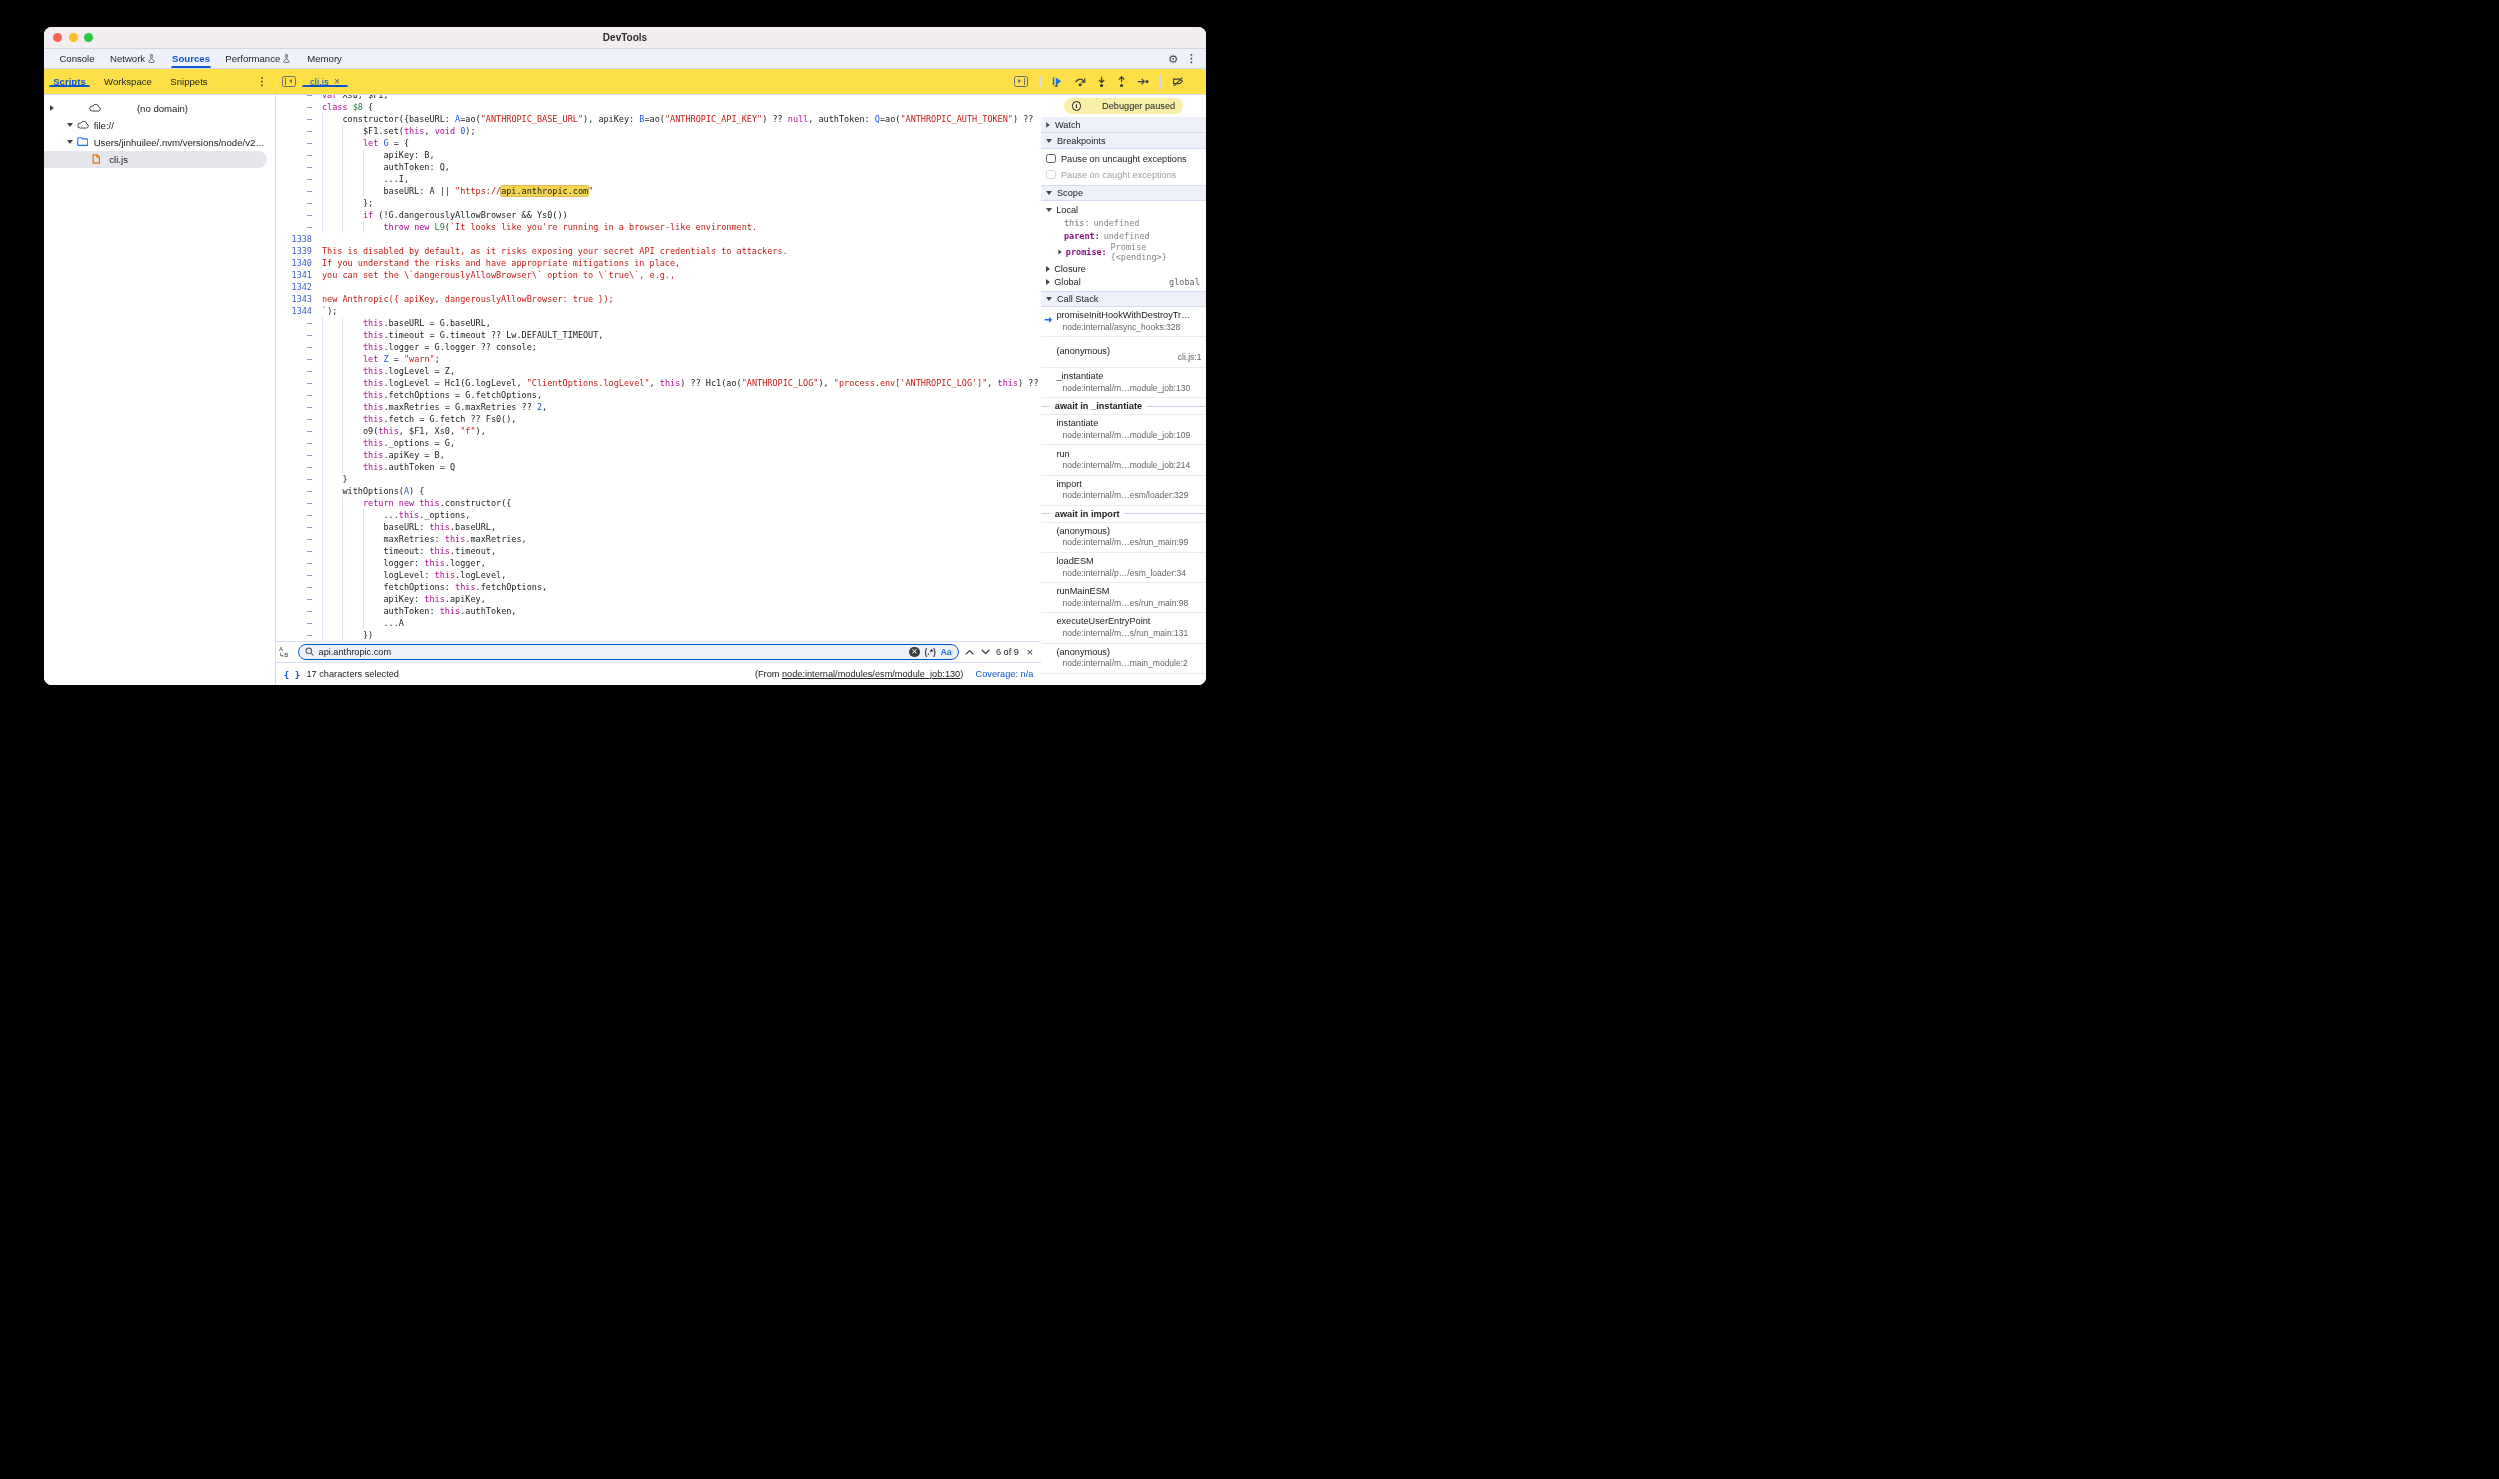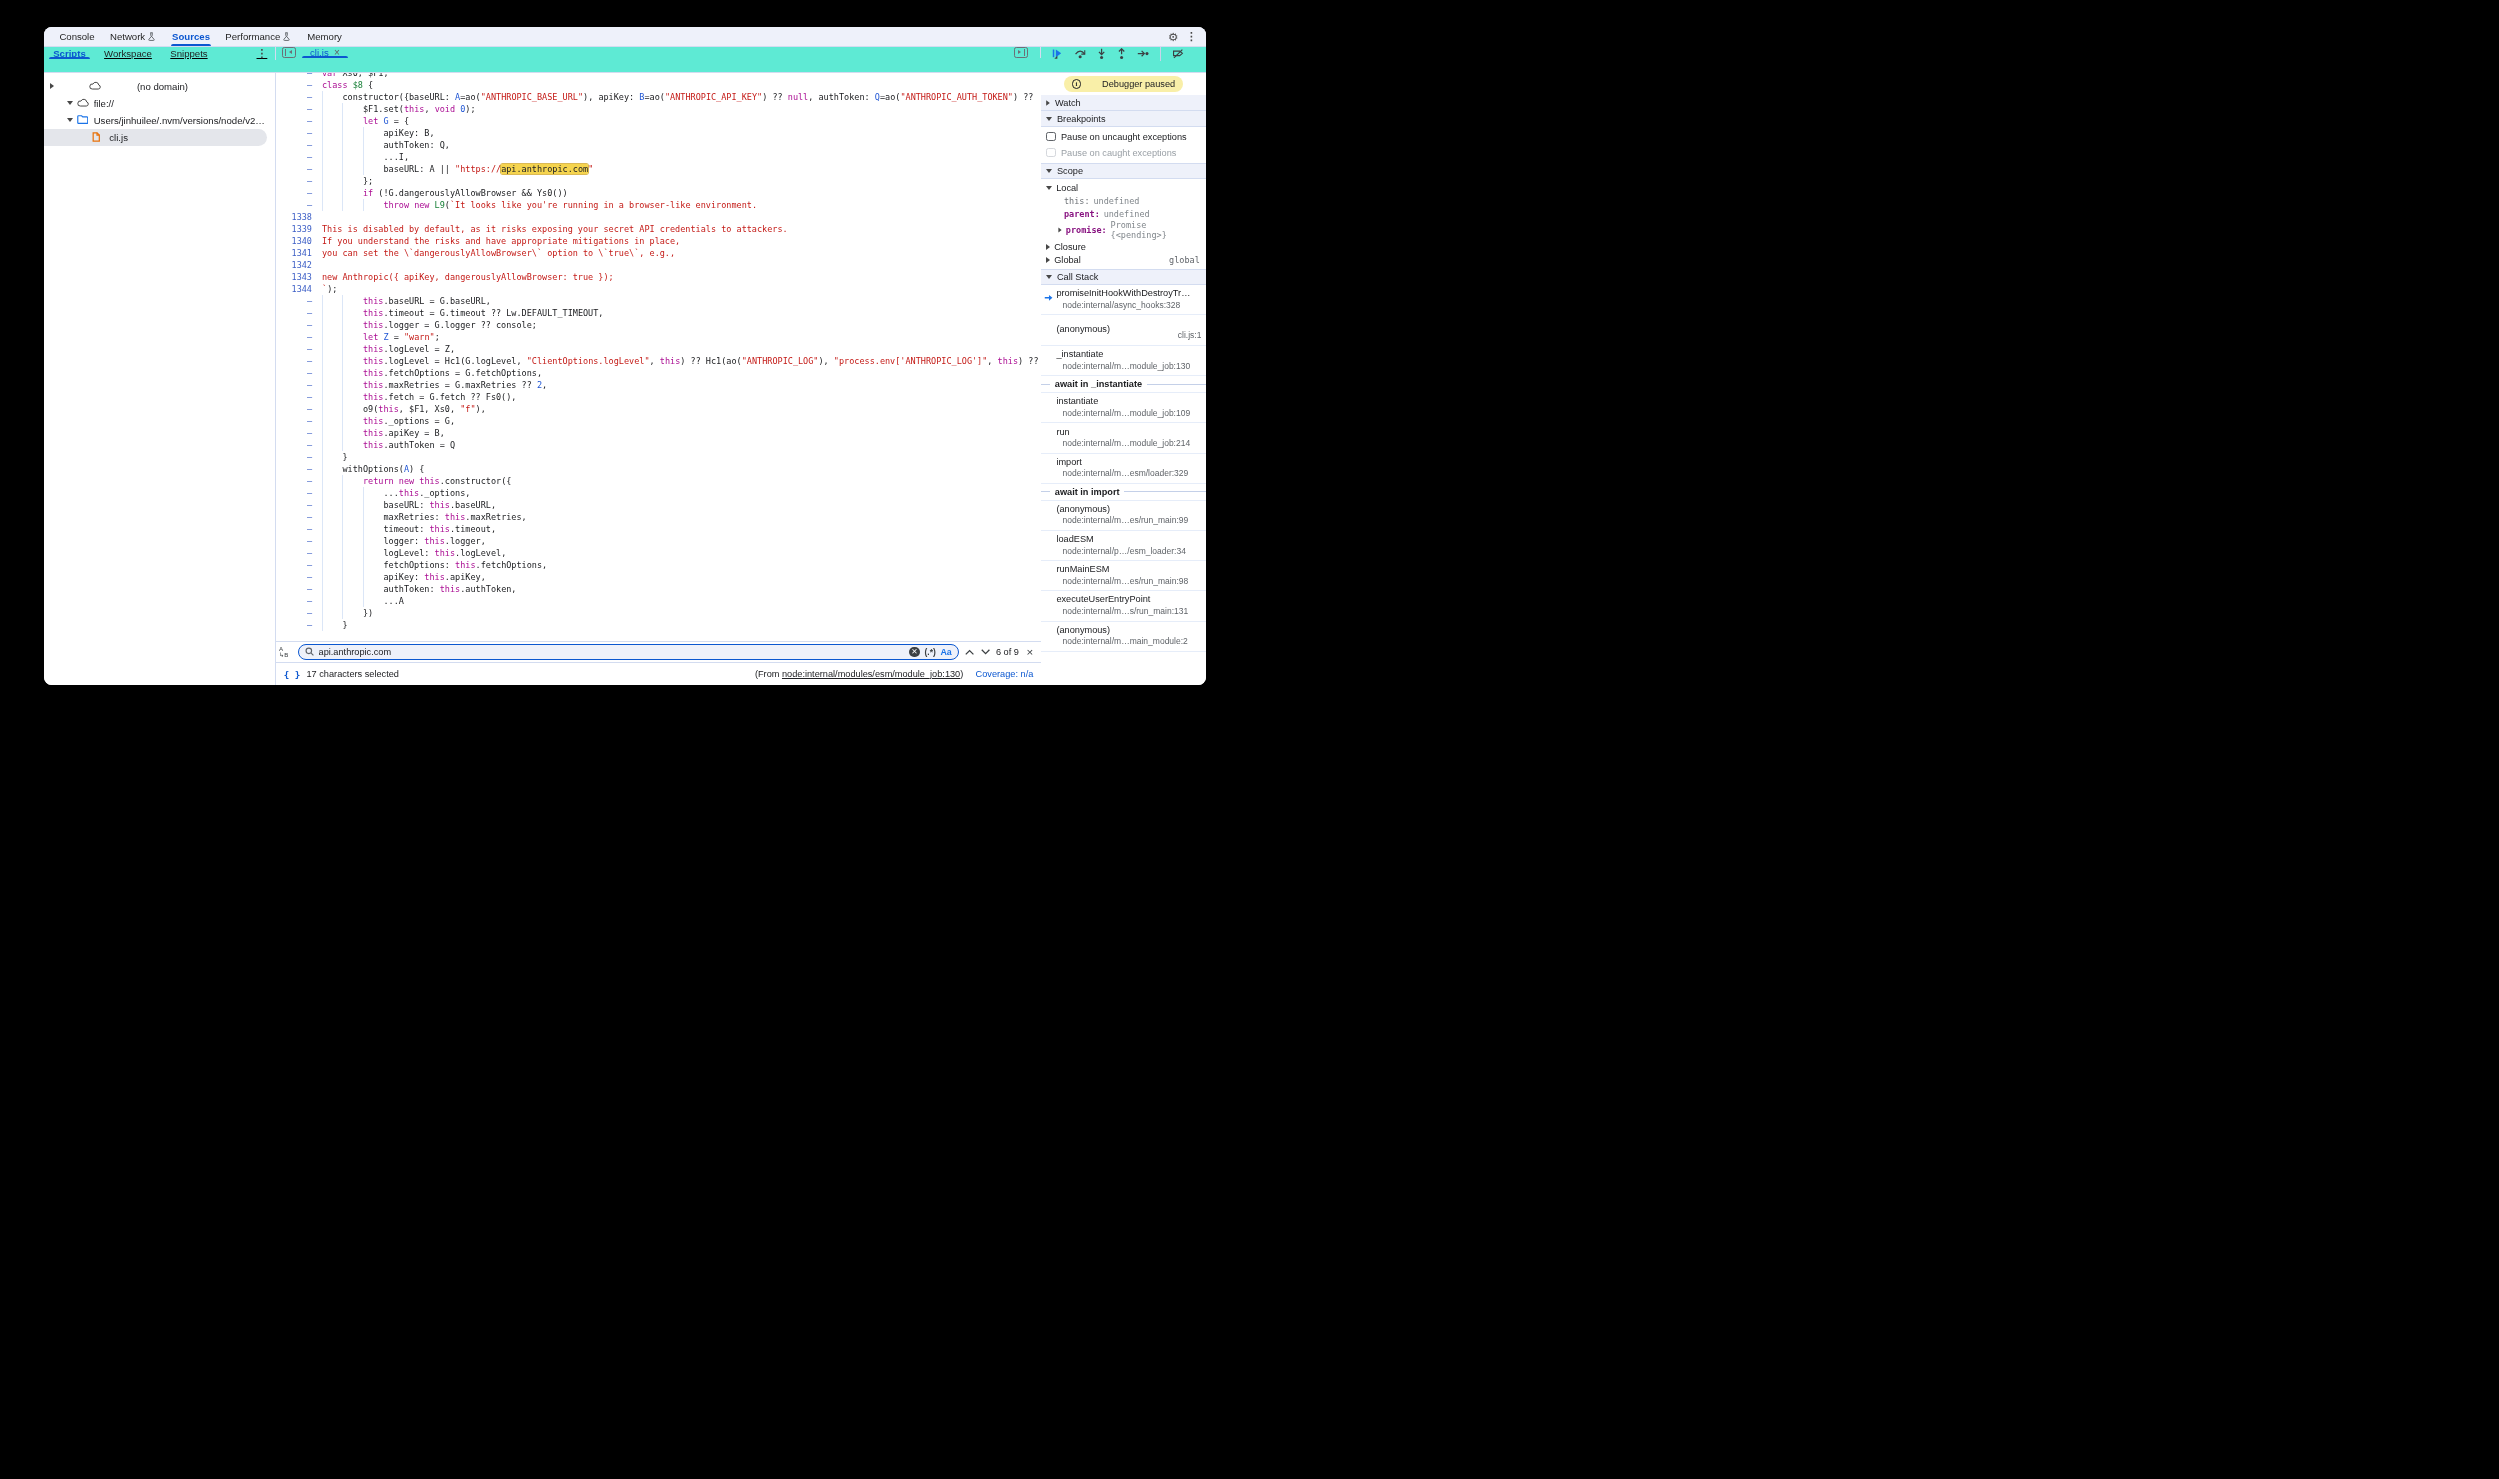--- a/index.html
+++ b/index.html
@@ -24,22 +24,22 @@
   .main-tabs { display:flex; margin-left:7.7px; }
   .mtab { display:flex; align-items:center; gap:3.1px; padding:0 7.7px; font-size:9.6px;
     color:#1f1f1f; position:relative; cursor:default; }
   .mtab.active { color:#0b57d0; font-weight:600; }
   .mtab.active::after { content:""; position:absolute; left:6.2px; right:6.2px; bottom:0;
     height:2.3px; background:#0b57d0; border-radius:2.3px 2.3px 0 0; }
   .toolbar1-right { margin-left:auto; display:flex; align-items:center; gap:7.7px; padding-right:9.2px; }
   .gear { font-family:"DejaVu Sans",sans-serif; font-size:11.5px; color:#474747; }
   .kebab { font-size:10.8px; color:#474747; font-weight:700; letter-spacing:0; }
 
-  .toolbar2 { height:26px; background:#5eead4; border-bottom:0.8px solid #d3dcf0;
-    display:flex; align-items:flex-start; flex:0 0 auto;text-decoration:underline; }
+  .toolbar2 { height:26px; background:#fde047; border-bottom:0.8px solid #d3dcf0;
+    display:flex; align-items:center; flex:0 0 auto; }
   .nav-head { width:232px; display:flex; align-items:center; border-right:0.8px solid #d3dcf0; }
   .ntab { padding:0 9.2px; font-size:9.6px; color:#1f1f1f; height:100%;
     display:flex; align-items:center; position:relative; }
   .ntab.active { color:#0b57d0; font-weight:600; }
   .ntab.active::after { content:""; position:absolute; left:4.6px; right:4.6px; bottom:0;
     height:2.3px; background:#0b57d0; border-radius:2.3px 2.3px 0 0; }
   .nav-head .kebab { margin-left:auto; padding-right:7.7px; }
   .editor-head { width:765px; display:flex; align-items:stretch; border-right:0.8px solid #d3dcf0; }
   .sq-icon { width:14px; height:10.8px; border:1.2px solid #6b6f76; border-radius:2.3px;
     align-self:center; margin:0 6.2px; position:relative; }
@@ -145,20 +145,28 @@
     color:#202124; border-bottom:0.8px solid #e6edf9; }
   .await-sep::before { content:""; width:9.2px; height:0.8px; background:#c4d0e8; margin-right:4.6px; }
   .await-sep::after { content:""; flex:1; height:0.8px; background:#c4d0e8; margin-left:4.6px; }
   .flask svg, .tree-icon svg { display:block; }
 </style>
 </head>
 <body>
 
 <div class="window">
 
+  <div class="titlebar">
+    <div class="lights">
+      <span class="light red"></span>
+      <span class="light yellow"></span>
+      <span class="light green"></span>
+    </div>
+    <div class="win-title">DevTools</div>
+  </div>
 
   <div class="toolbar1">
     <div class="main-tabs" id="main-tabs">
         <span class="mtab">
           <span>Console</span>
         </span>
         <span class="mtab">
           <span>Network</span>
           <span class="flask">
             <svg width="8.5" height="9.2" viewBox="0 0 11 12" fill="none" stroke="#5f6368" stroke-width="1.2">

